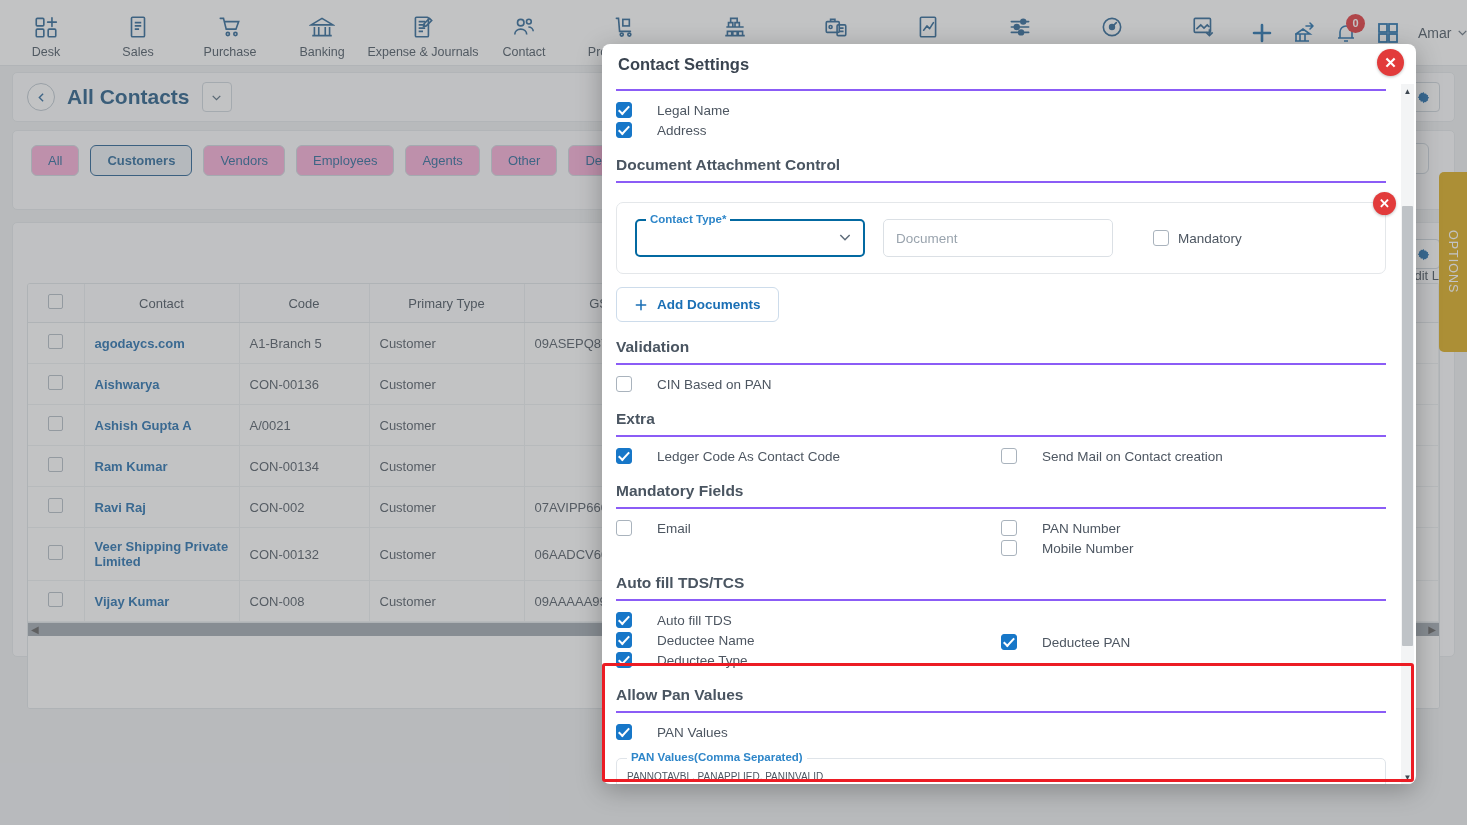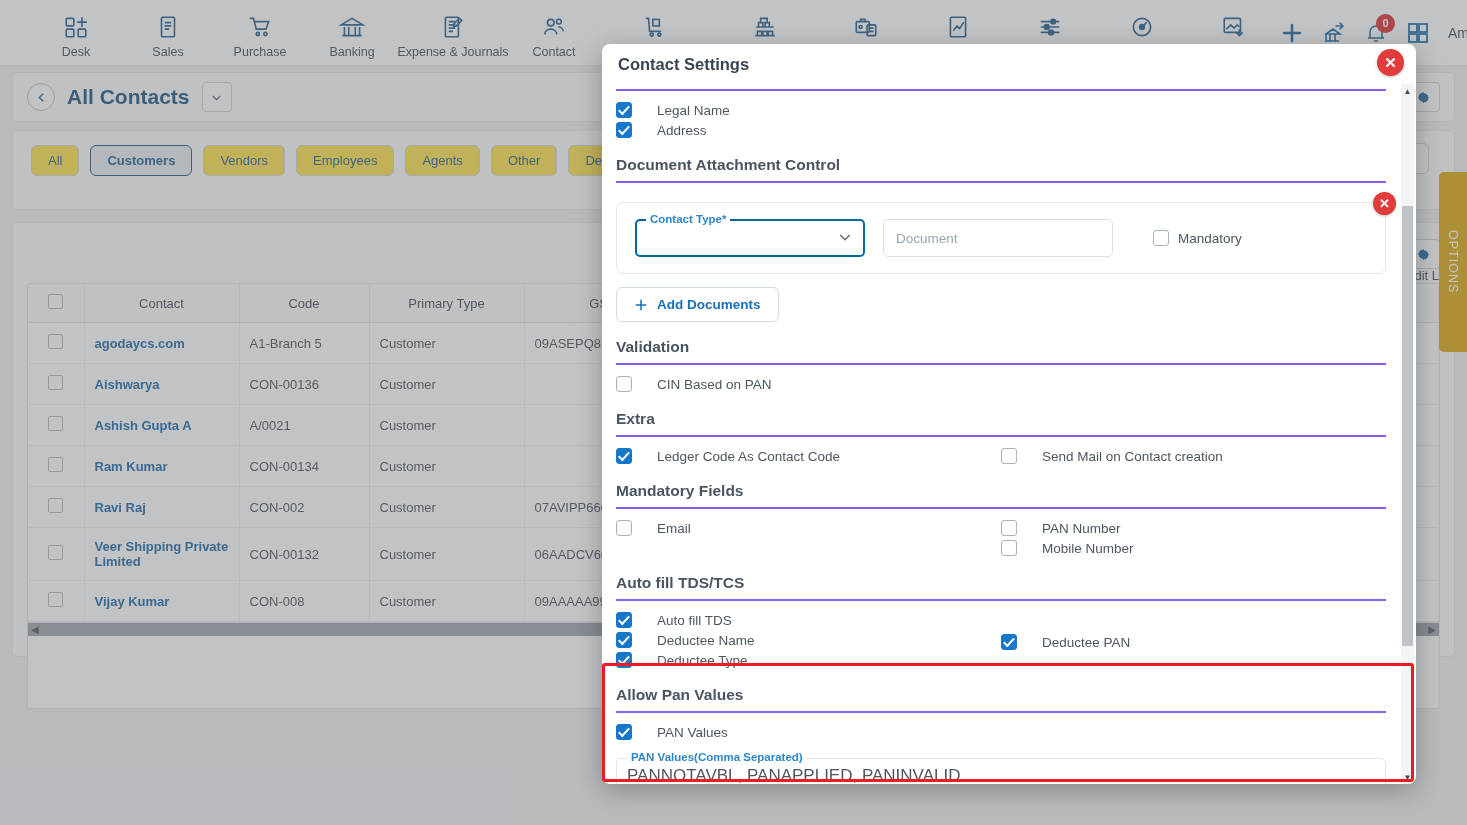--- a/index.html
+++ b/index.html
@@ -24,21 +24,21 @@
     pointer-events: none;
   }
 
   
   .topnav {
     position: absolute; top: 0; left: 0; right: 0; height: 66px;
     background: #ffffff;
     border-bottom: 1px solid #e2e5e8;
     display: flex; align-items: center;
   }
-  .nav-items { display: flex; align-items: flex-start; padding-left: 6px; gap: 0; margin-left: 24px; }
+  .nav-items { display: flex; align-items: flex-start; padding-left: 0; gap: 0; }
   .nav-item {
     width: 92px; min-width: 60px;
     display: flex; flex-direction: column; align-items: center; gap: 3px;
     padding-top: 6px;
     cursor: pointer;
   }
   .nav-item.wide { width: 110px; }
   .nav-ico { height: 30px; display: flex; align-items: center; justify-content: center; color: #1d5b8e; }
   .nav-ico svg { display: block; }
   .nav-label { font-size: 12.5px; color: #3d4a57; white-space: nowrap; }
@@ -81,21 +81,21 @@
   }
 
   
   .chips-panel {
     position: absolute; top: 130px; left: 12px; right: 12px; height: 80px;
     background: #fbfcfd; border: 1px solid #e4e7ea; border-radius: 5px;
   }
   .chips { display: flex; gap: 11px; padding: 14px 18px; align-items: center; }
   .chip {
     border: 1px solid #cbd4dc; border-radius: 6px; padding: 7px 16px;
-    font-size: 13px; color: #1a5d92; background: #fde047; white-space: nowrap; cursor: pointer;
+    font-size: 13px; color: #1a5d92; background: #f9a8d4; white-space: nowrap; cursor: pointer;
   }
   .chip.active { border-color: #17558a; background: #e9eef3; font-weight: 600; }
 
   
   .table-card {
     position: absolute; top: 222px; left: 12px; right: 12px; height: 435px;
     background: #fbfcfd; border: 1px solid #e4e7ea; border-radius: 5px;
     padding: 12px 14px;
   }
   .tbl-toolbar { display: flex; align-items: center; height: 38px; }
@@ -254,21 +254,21 @@
     position: relative; margin-top: 16px;
     border: 1px solid #dfe4e9; border-radius: 5px;
     height: 36px; display: flex; align-items: center; padding: 0 10px;
     background: #fff;
   }
   .pan-field-wrap .legend {
     position: absolute; top: -8px; left: 10px;
     background: #fff; padding: 0 4px;
     font-size: 11.5px; color: #2e86c9; font-weight: 600;
   }
-  .pan-value { font-size: 17px; color: #4d5661; }
+  .pan-value { font-size: 10px; color: #4d5661; }
 
   
   .highlight {
     position: absolute; left: 602px; top: 663px;
     width: 812px; height: 119px;
     border: 3px solid #ec1c24; border-radius: 3px;
     z-index: 70; pointer-events: none;
   }
 
   

